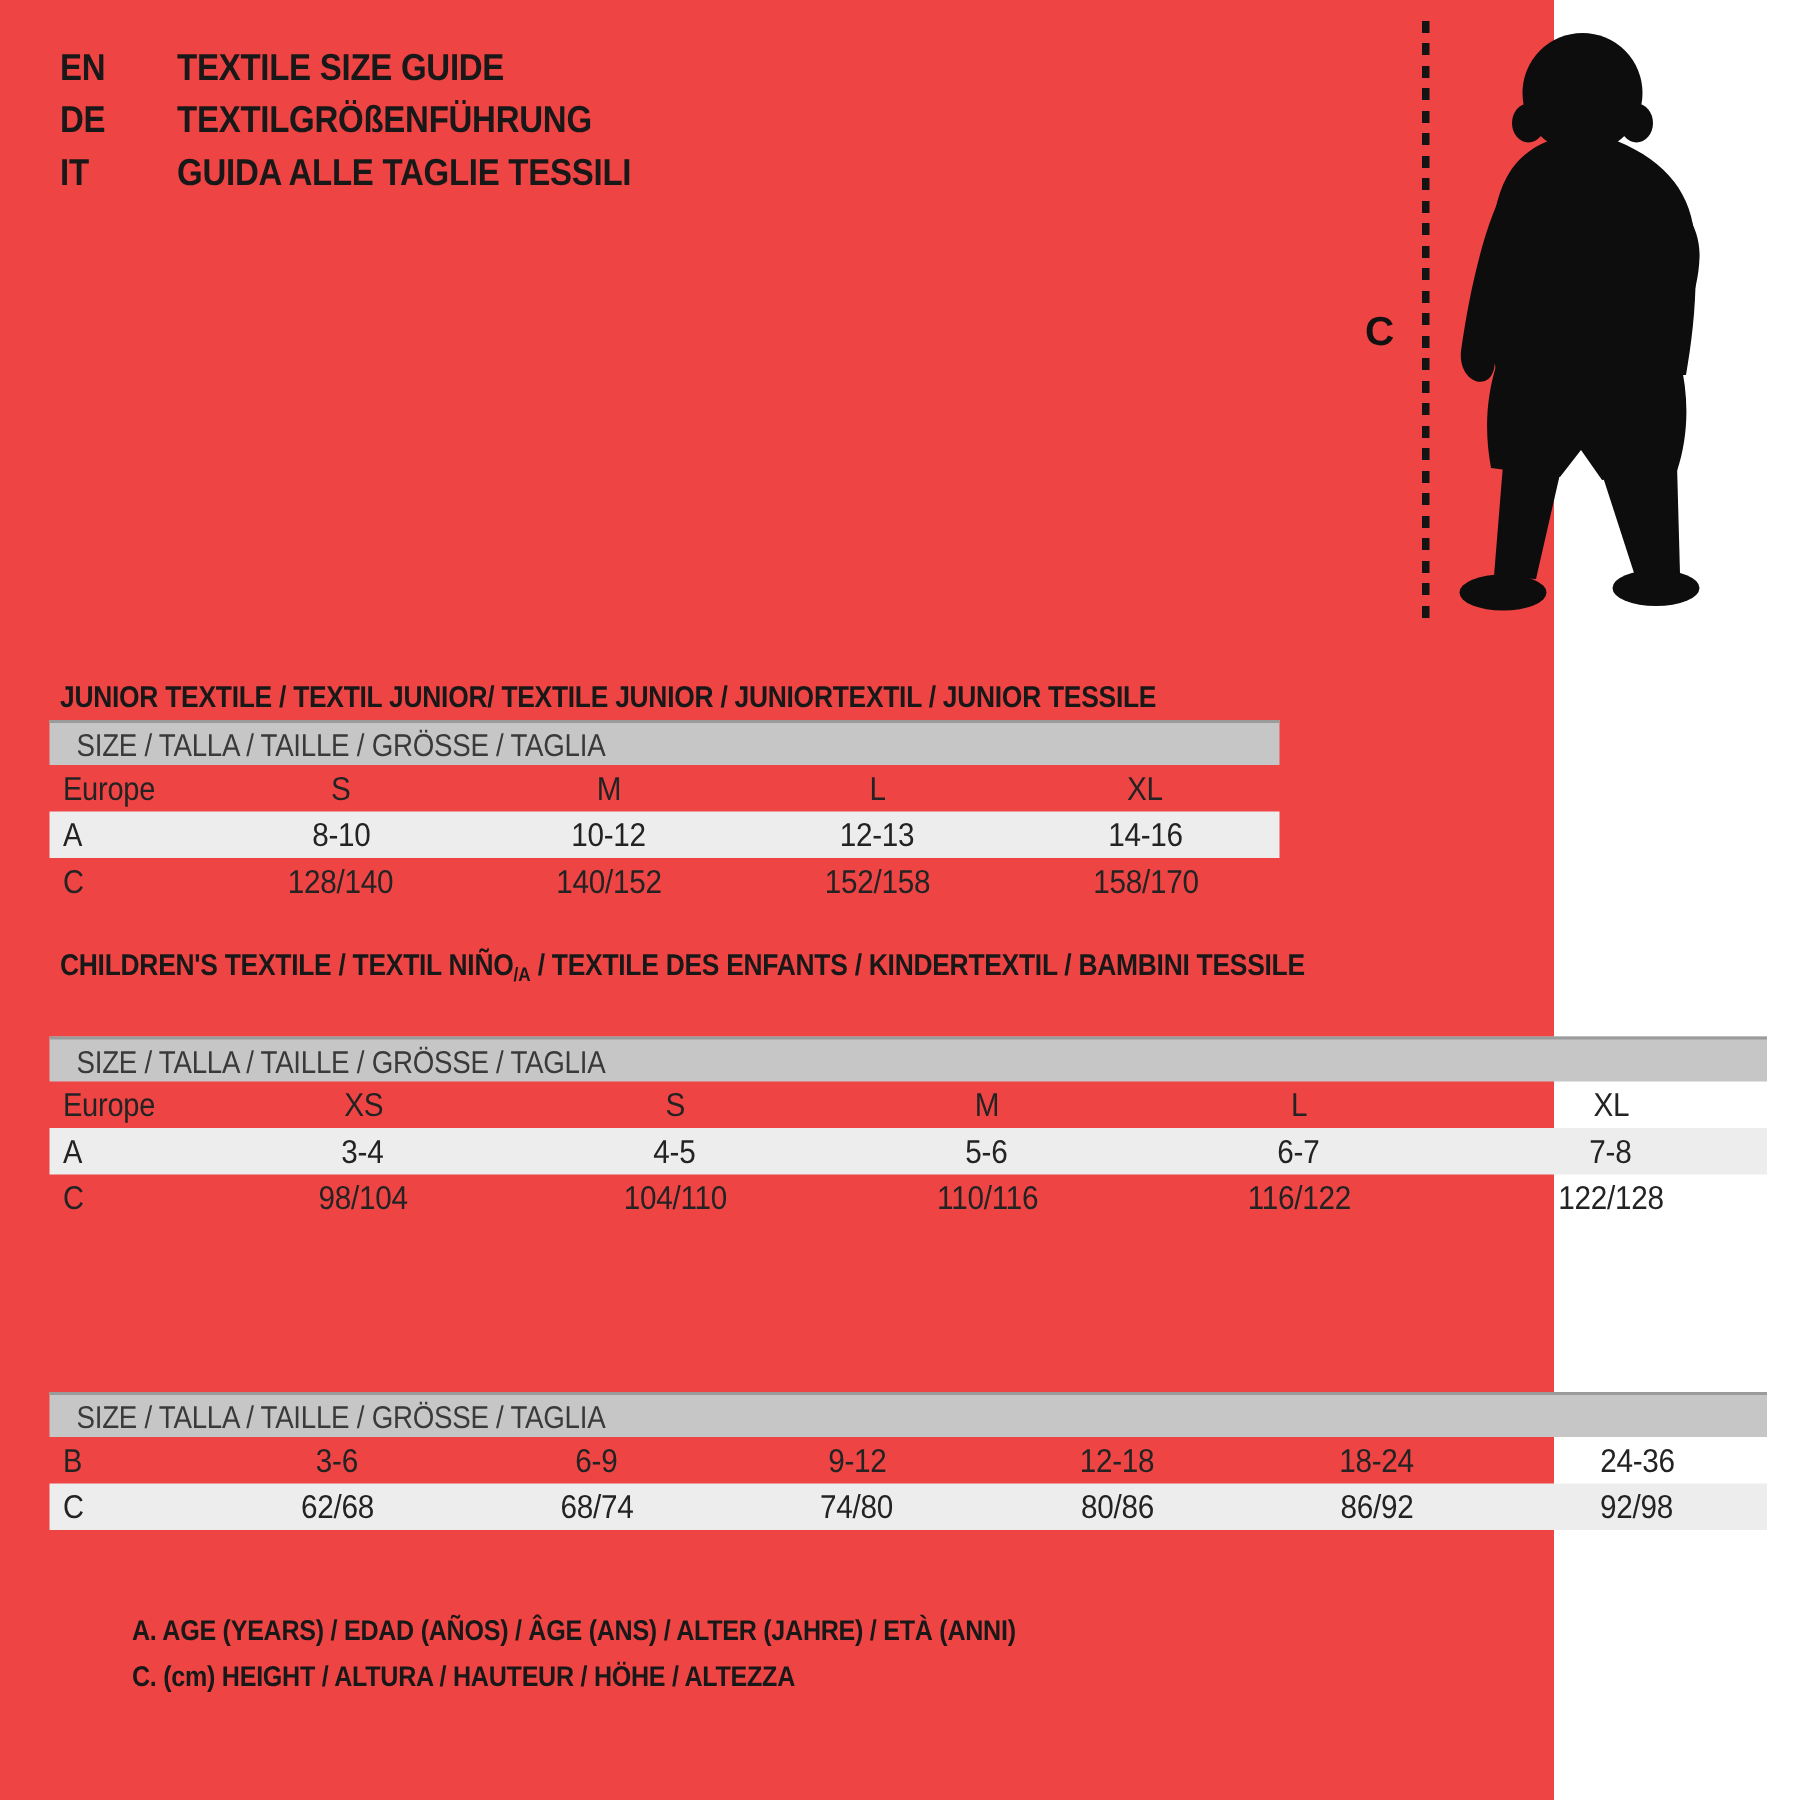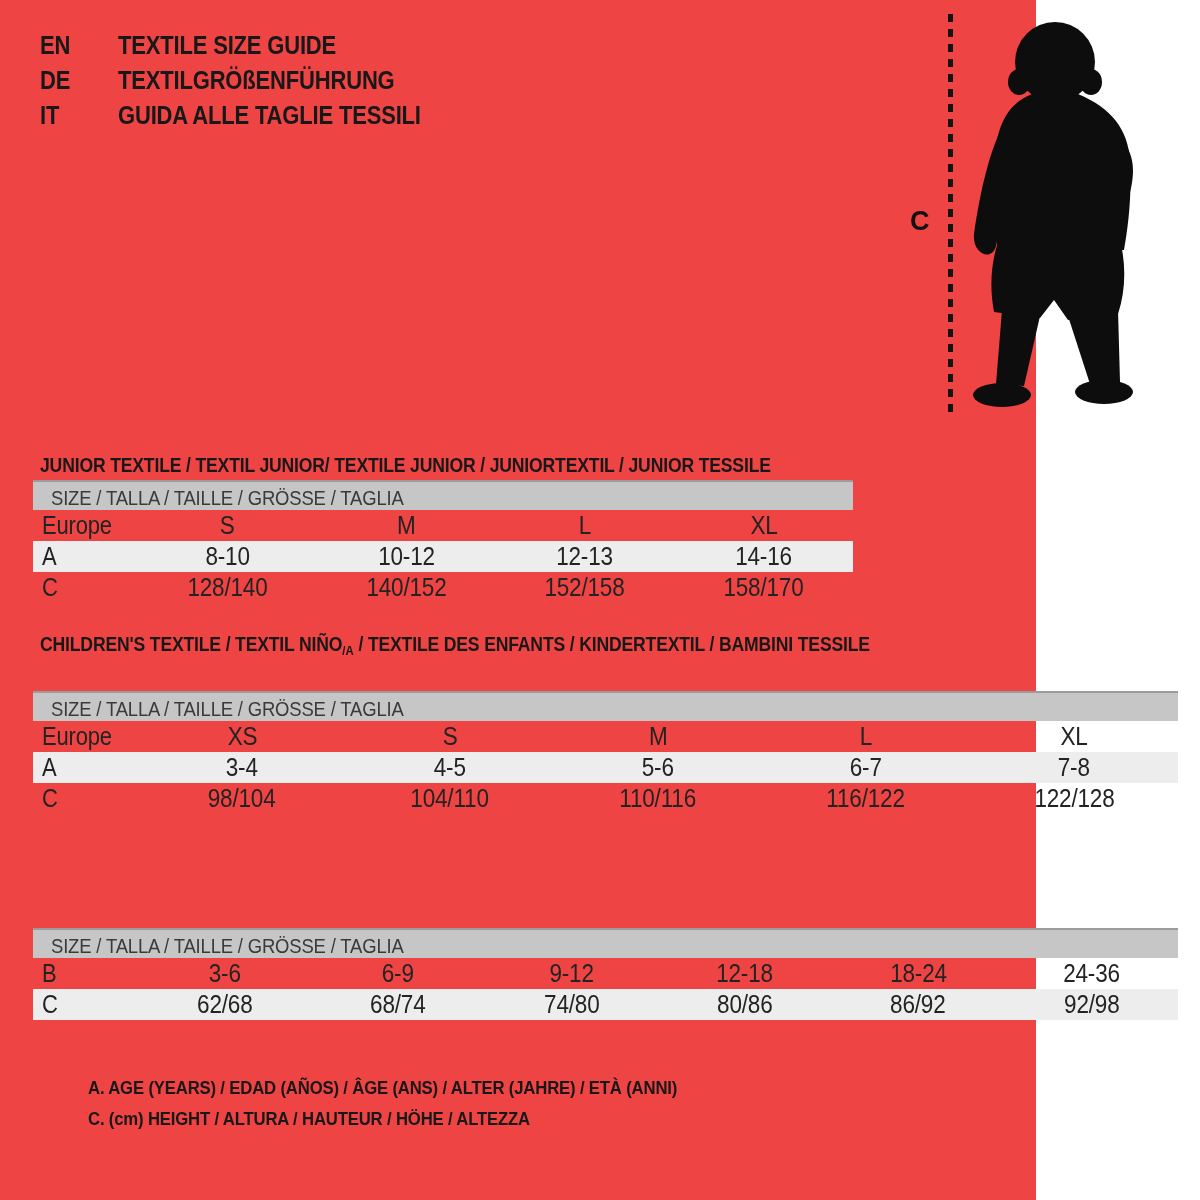--- a/index.html
+++ b/index.html
@@ -41,21 +41,21 @@
   .tbl { position:absolute; left:33px; }
   .tbl-junior   { top:480px; width:820px;  }
   .tbl-children { top:691px; width:1145px; }
   .tbl-babies   { top:928px; width:1145px; }
 
   .band {
     height:30px; background:#c6c6c6; border-top:2px solid #9b9b9b;
     display:flex; align-items:flex-end; padding-left:18px;
     font-size:21px; color:#3a3a3a;
   }
-  .row { display:grid; align-items:center; height:31px; font-size:25px; color:#232323; }
+  .row { display:grid; align-items:center; height:31px; font-size:22px; color:#232323; }
   .cols4 { grid-template-columns:105px repeat(4,1fr); }
   .cols5 { grid-template-columns:105px repeat(5,1fr); }
   .cols6 { grid-template-columns:105px repeat(6,1fr); }
   .row .lbl  { padding-left:9px; }
   .row .cell { text-align:center; }
   .row.shaded { background:#ededed; }
 
   
   .legend { position:absolute; left:40px; top:1072px; font-weight:700; font-size:19px; color:#181818; }
   .legend-line { height:31.5px; display:flex; align-items:center;margin-left:48px; }

